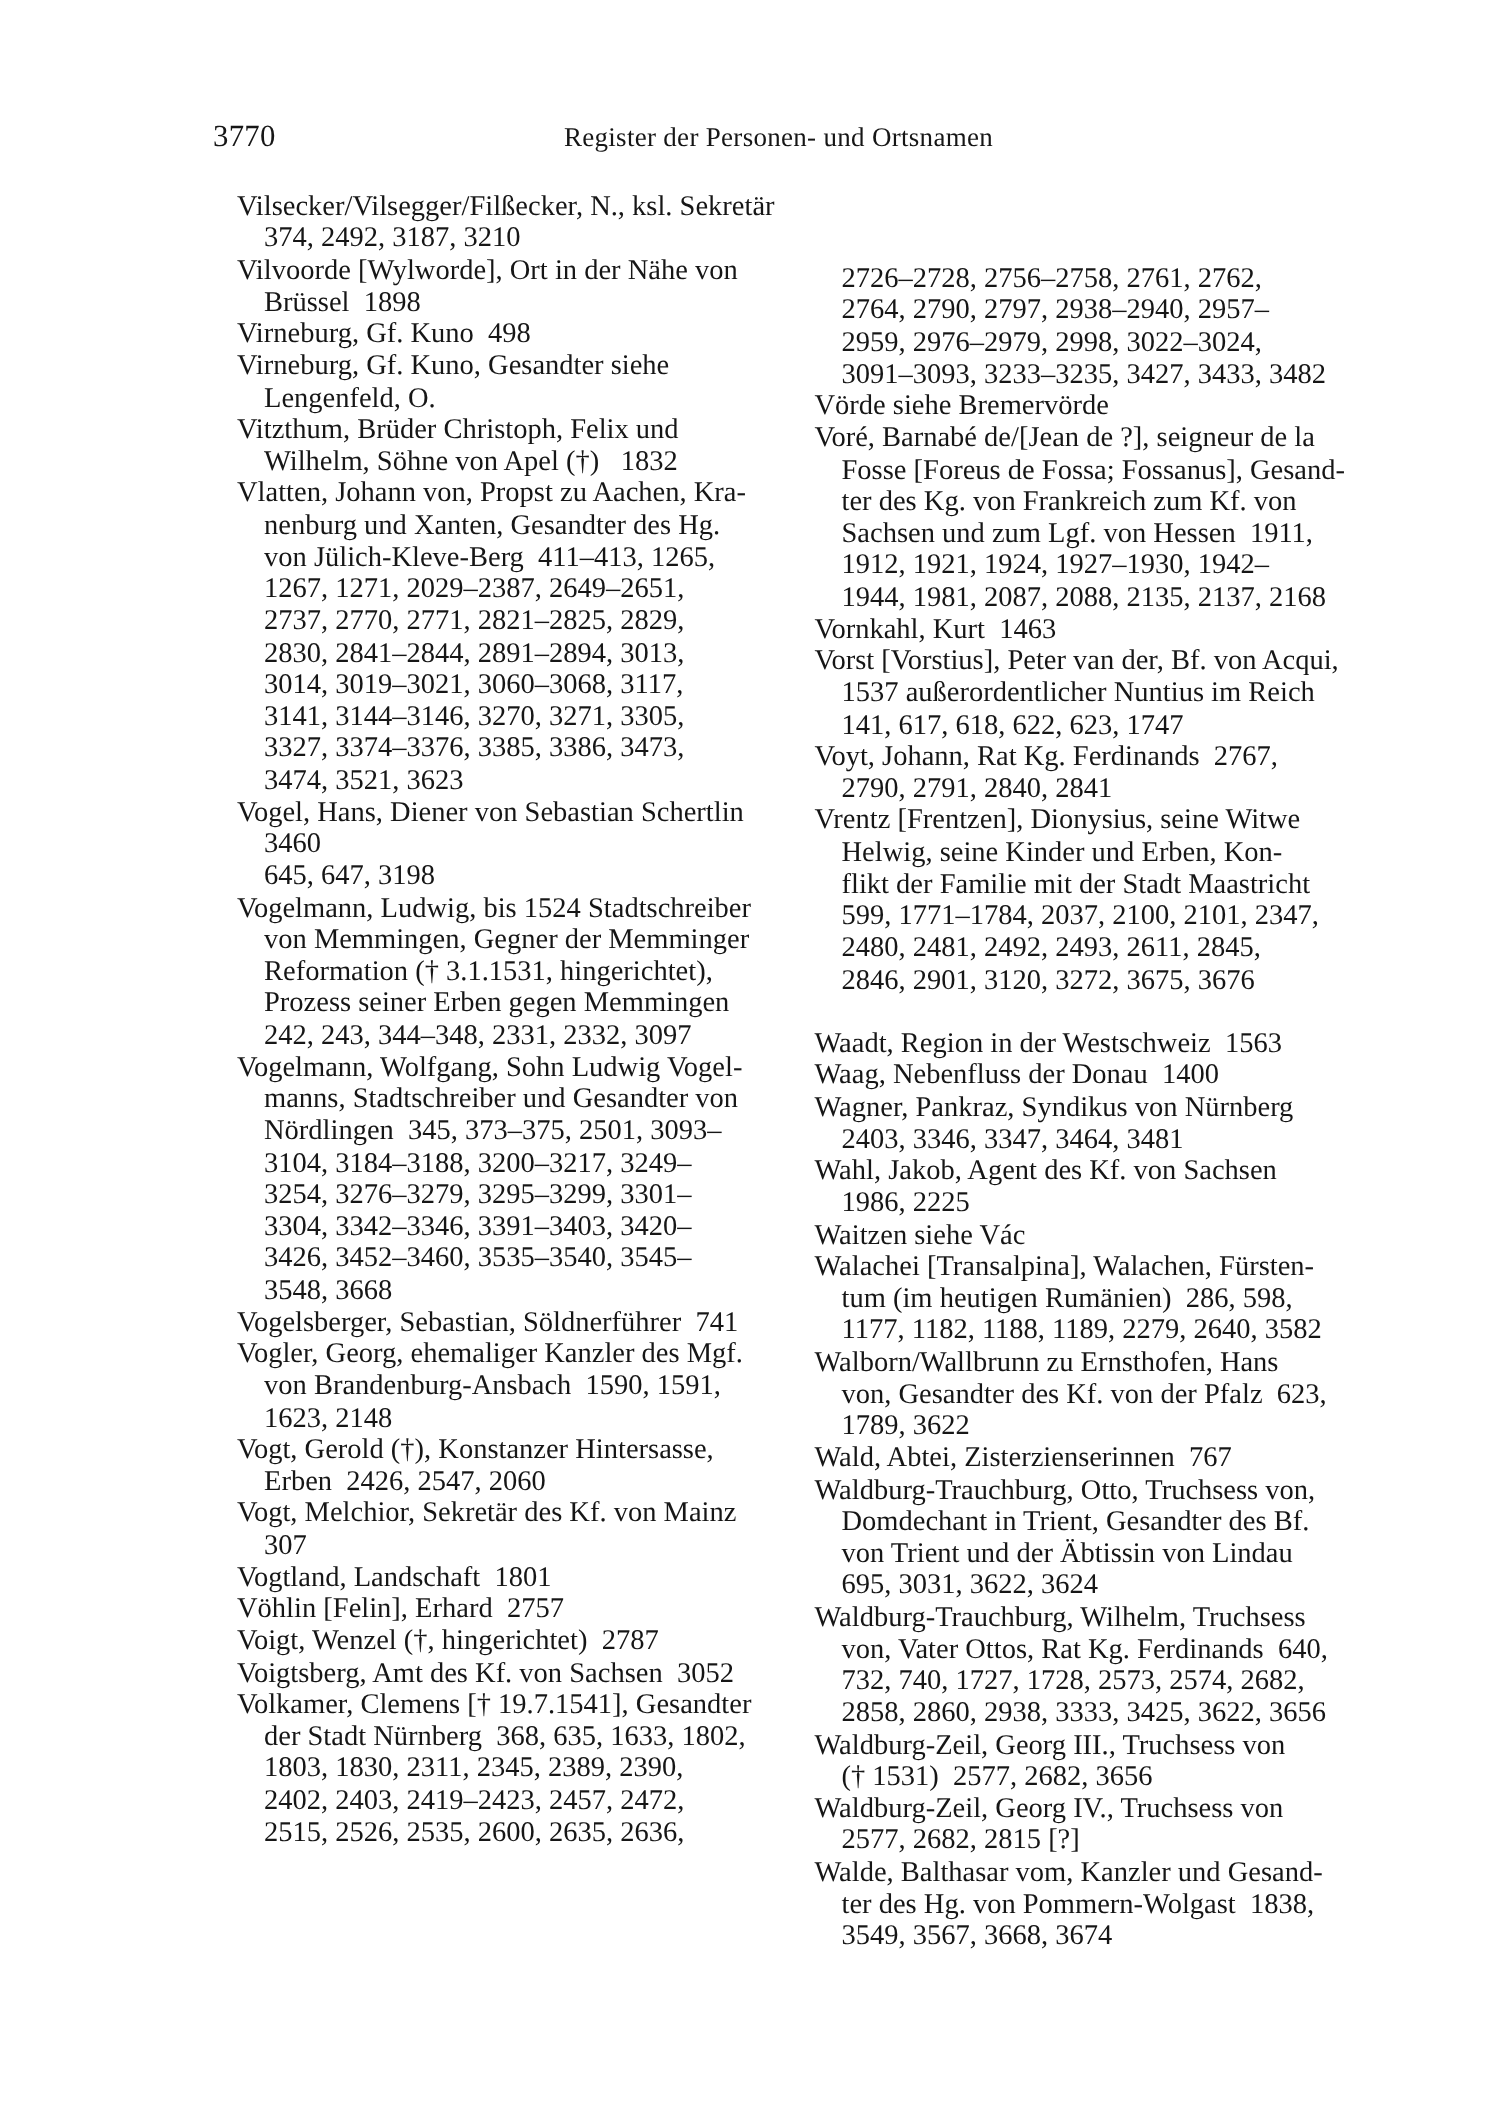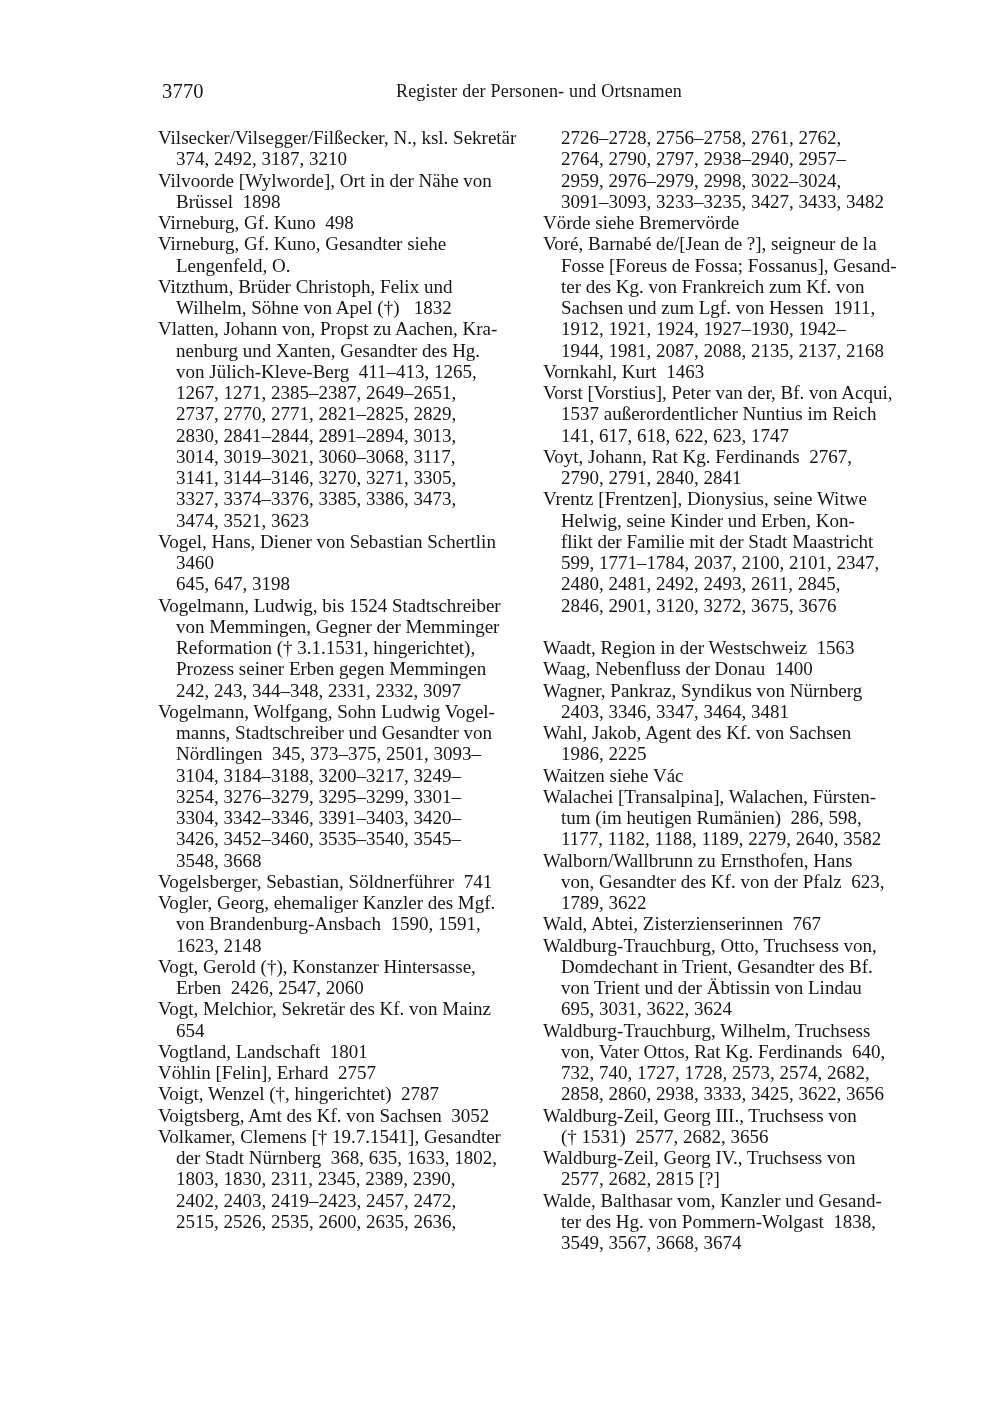--- a/index.html
+++ b/index.html
@@ -11,21 +11,21 @@
     position: relative;
     width: 1004px;
     height: 1418px;
     background: #ffffff;
     color: #161616;
     font-family: "Liberation Serif", "DejaVu Serif", serif;
     overflow: hidden;
   }
   .header-row {
     position: absolute;
-    left: 162px;
+    left: 142px;
     top: 78px;
     width: 754px;
     height: 26px;
   }
   .page-number {
     position: absolute;
     left: 0;
     top: 0;
     font-size: 20.5px;
     line-height: 26px;
@@ -37,21 +37,21 @@
     line-height: 26px;
     letter-spacing: 0.2px;
   }
   .col {
     position: absolute;
     top: 127px;
     width: 382px;
     font-family: Liberation Serif, serif;
   }
   .col-left  { left: 158px; }
-  .col-right { left: 543px; }
+  .col-right { left: 543px; margin-top: 48px; }
   .line {
     font-size: 19px;
     line-height: 21.25px;
     white-space: pre;
     letter-spacing: 0px;
   }
   .cont { padding-left: 18px; }
 </style>
 </head>
 <body>
@@ -68,21 +68,21 @@
       <div class="line">Vilvoorde [Wylworde], Ort in der Nähe von</div>
       <div class="line cont">Brüssel  1898</div>
       <div class="line">Virneburg, Gf. Kuno  498</div>
       <div class="line">Virneburg, Gf. Kuno, Gesandter siehe</div>
       <div class="line cont">Lengenfeld, O.</div>
       <div class="line">Vitzthum, Brüder Christoph, Felix und</div>
       <div class="line cont">Wilhelm, Söhne von Apel (†)   1832</div>
       <div class="line">Vlatten, Johann von, Propst zu Aachen, Kra-</div>
       <div class="line cont">nenburg und Xanten, Gesandter des Hg.</div>
       <div class="line cont">von Jülich-Kleve-Berg  411–413, 1265,</div>
-      <div class="line cont">1267, 1271, 2385–2387, 2649–2651,</div>
+      <div class="line cont">1267, 1271, 2029–2387, 2649–2651,</div>
       <div class="line cont">2737, 2770, 2771, 2821–2825, 2829,</div>
       <div class="line cont">2830, 2841–2844, 2891–2894, 3013,</div>
       <div class="line cont">3014, 3019–3021, 3060–3068, 3117,</div>
       <div class="line cont">3141, 3144–3146, 3270, 3271, 3305,</div>
       <div class="line cont">3327, 3374–3376, 3385, 3386, 3473,</div>
       <div class="line cont">3474, 3521, 3623</div>
       <div class="line">Vogel, Hans, Diener von Sebastian Schertlin</div>
       <div class="line cont">3460</div>
       <div class="line cont">645, 647, 3198</div>
       <div class="line">Vogelmann, Ludwig, bis 1524 Stadtschreiber</div>
@@ -98,21 +98,21 @@
       <div class="line cont">3304, 3342–3346, 3391–3403, 3420–</div>
       <div class="line cont">3426, 3452–3460, 3535–3540, 3545–</div>
       <div class="line cont">3548, 3668</div>
       <div class="line">Vogelsberger, Sebastian, Söldnerführer  741</div>
       <div class="line">Vogler, Georg, ehemaliger Kanzler des Mgf.</div>
       <div class="line cont">von Brandenburg-Ansbach  1590, 1591,</div>
       <div class="line cont">1623, 2148</div>
       <div class="line">Vogt, Gerold (†), Konstanzer Hintersasse,</div>
       <div class="line cont">Erben  2426, 2547, 2060</div>
       <div class="line">Vogt, Melchior, Sekretär des Kf. von Mainz</div>
-      <div class="line cont">654</div>
+      <div class="line cont">307</div>
       <div class="line">Vogtland, Landschaft  1801</div>
       <div class="line">Vöhlin [Felin], Erhard  2757</div>
       <div class="line">Voigt, Wenzel (†, hingerichtet)  2787</div>
       <div class="line">Voigtsberg, Amt des Kf. von Sachsen  3052</div>
       <div class="line">Volkamer, Clemens [† 19.7.1541], Gesandter</div>
       <div class="line cont">der Stadt Nürnberg  368, 635, 1633, 1802,</div>
       <div class="line cont">1803, 1830, 2311, 2345, 2389, 2390,</div>
       <div class="line cont">2402, 2403, 2419–2423, 2457, 2472,</div>
       <div class="line cont">2515, 2526, 2535, 2600, 2635, 2636,</div>
     </div>

